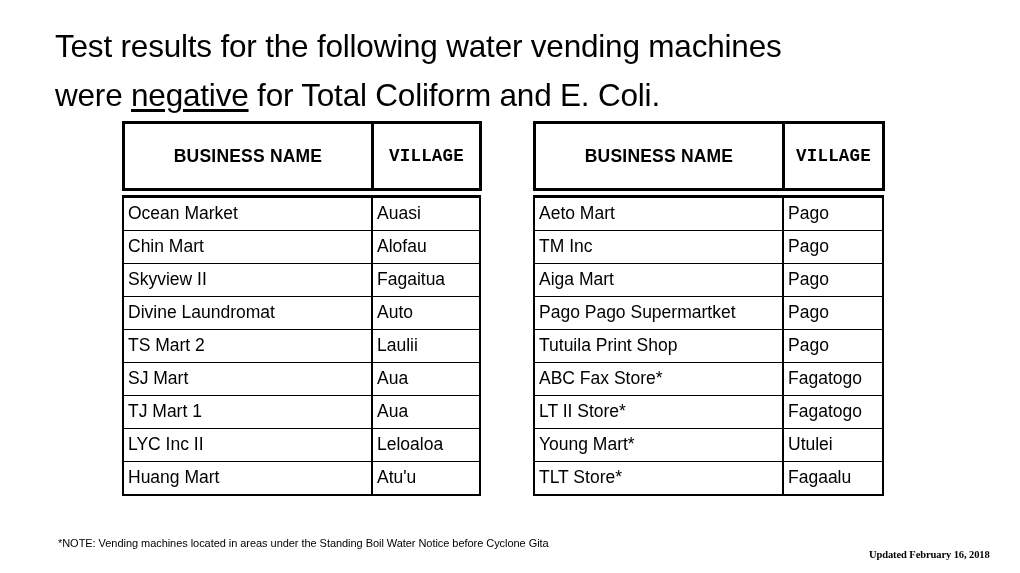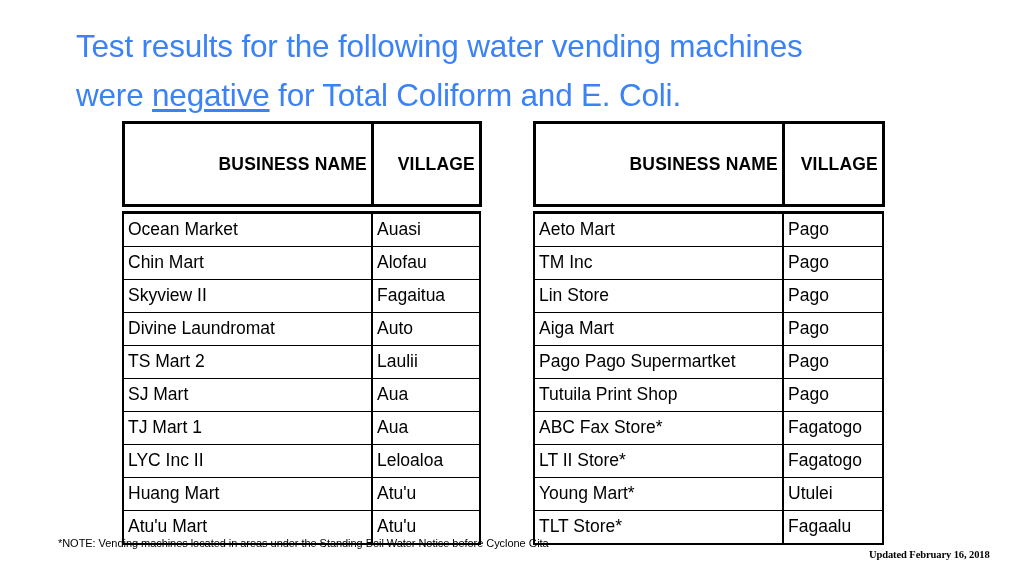--- a/index.html
+++ b/index.html
@@ -13,27 +13,27 @@
     position: relative;
     overflow: hidden;
     font-family: "Liberation Sans", sans-serif;
     color: #000000;
     -webkit-font-smoothing: antialiased;
   }
 
   
   #slide-title {
     position: absolute;
-    left: 76px;
+    left: 55px;
     top: 22px;
     width: 880px;
     font-size: 31.5px;
     line-height: 1.55;
     letter-spacing: -0.2px;
-    color: #3b82f6;
+    color: #000000;
     font-weight: 400;
   }
   #slide-title .u {
     text-decoration: underline;
     text-underline-offset: 3px;
   }
 
   
   .table-block {
     position: absolute;
@@ -46,29 +46,29 @@
     table-layout: fixed;
     width: 100%;
   }
 
   
   table.head-grid {
     border: 3px solid #000;
   }
   table.head-grid td {
     border-right: 3px solid #000;
-    text-align: right;
+    text-align: center;
     font-weight: bold;
     font-size: 17.5px;
     height: 56px;
-    padding: 12px 4px;
+    padding: 4px 4px;
     vertical-align: middle;
     letter-spacing: 0.2px;
   }
-  table.head-grid td:last-child { border-right: none; }
+  table.head-grid td:last-child { border-right: none; font-family: Liberation Mono, monospace; }
 
   
   .head-gap { height: 4px; }
 
   
   table.body-grid {
     border: 2.5px solid #000;
     border-top-width: 3px;
   }
   table.body-grid td {
@@ -168,24 +168,20 @@
           <td>Aua</td>
         </tr>
       <tr>
           <td>LYC Inc II</td>
           <td>Leloaloa</td>
         </tr>
       <tr>
           <td>Huang Mart</td>
           <td>Atu'u</td>
         </tr>
-      <tr>
-          <td>Atu'u Mart</td>
-          <td>Atu'u</td>
-        </tr>
     </tbody>
   </table>
 </div>
 
 <div class="table-block" id="table-right">
   <table class="grid head-grid">
     <colgroup>
         <col class="c-name">
         <col class="c-vill">
       </colgroup>
@@ -205,24 +201,20 @@
     <tbody>
       <tr>
           <td>Aeto Mart</td>
           <td>Pago</td>
         </tr>
       <tr>
           <td>TM Inc</td>
           <td>Pago</td>
         </tr>
       <tr>
-          <td>Lin Store</td>
-          <td>Pago</td>
-        </tr>
-      <tr>
           <td>Aiga Mart</td>
           <td>Pago</td>
         </tr>
       <tr>
           <td>Pago Pago Supermartket</td>
           <td>Pago</td>
         </tr>
       <tr>
           <td>Tutuila Print Shop</td>
           <td>Pago</td>

